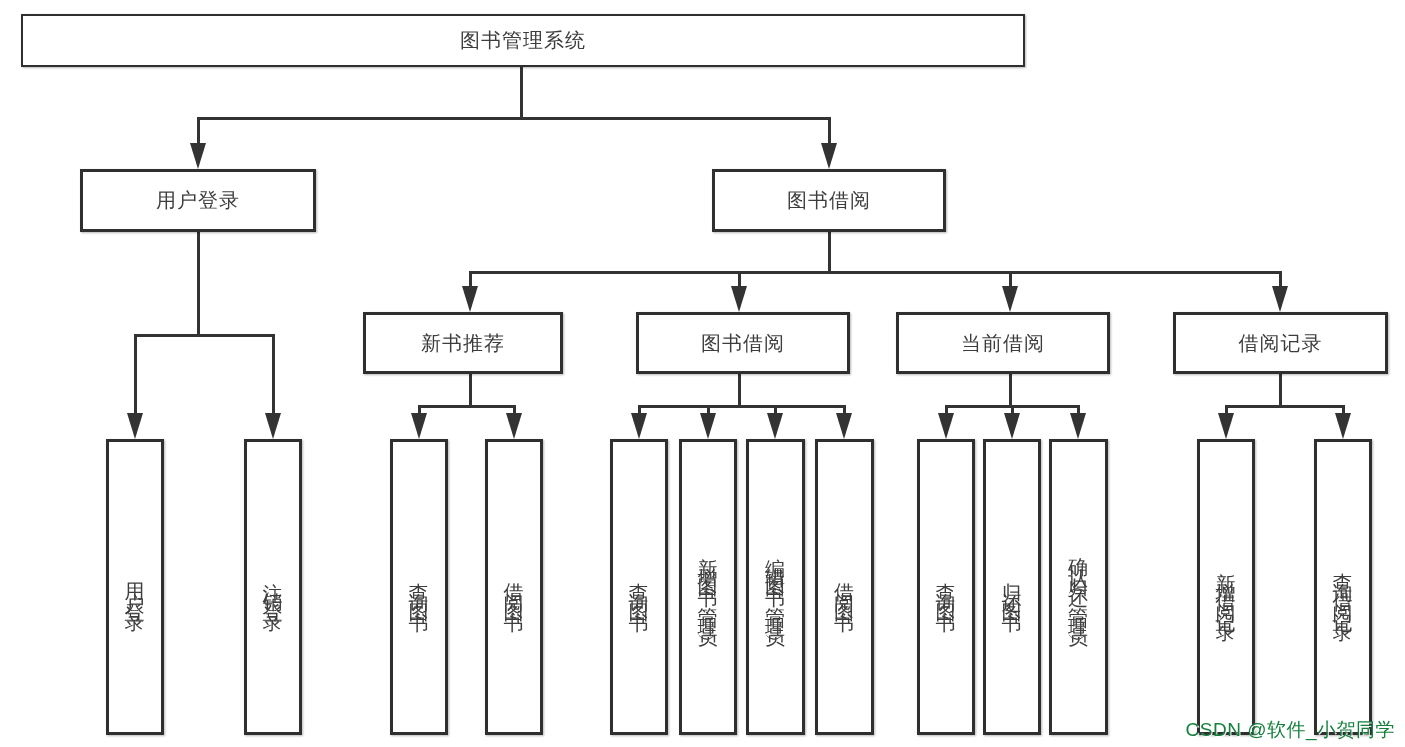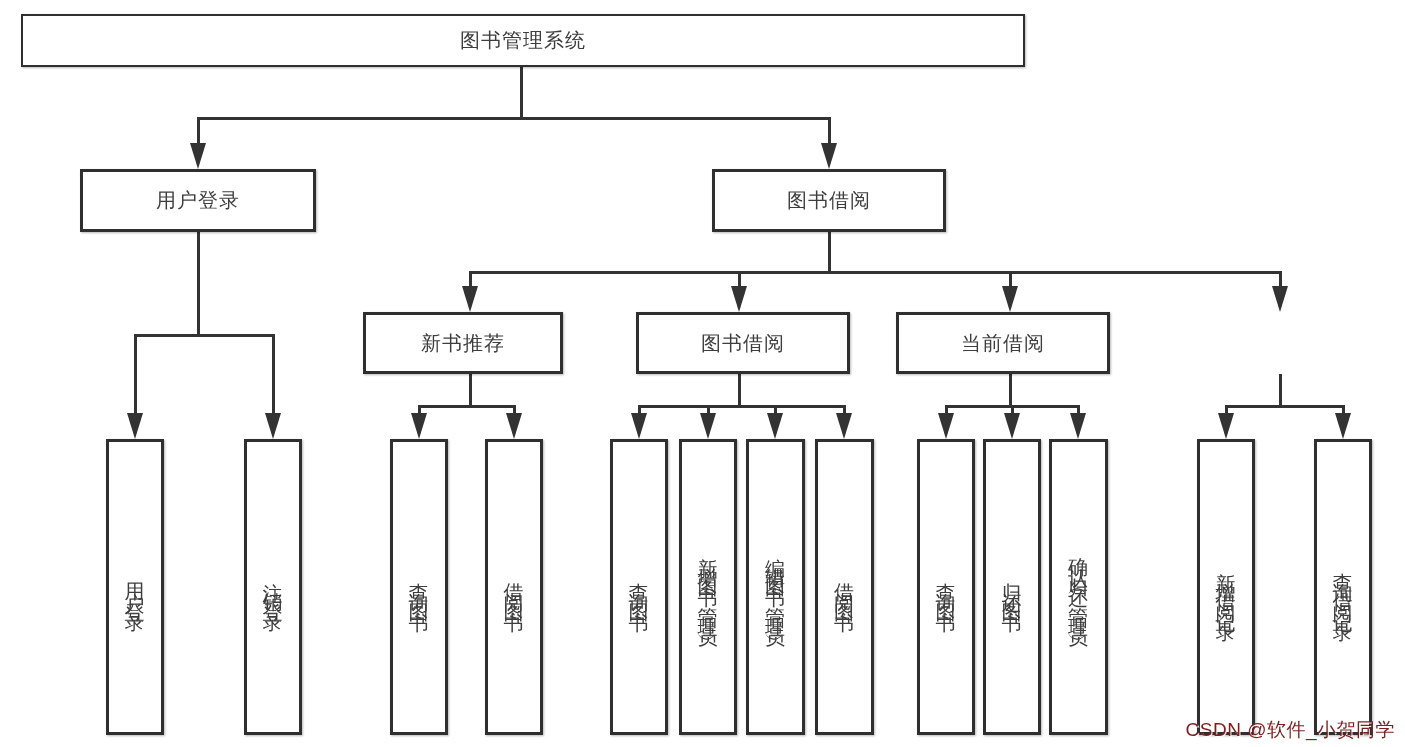--- a/index.html
+++ b/index.html
@@ -58,21 +58,21 @@
     border-left: 8px solid transparent;
     border-right: 8px solid transparent;
     border-top: 26px solid #333333;
     z-index: 1;
   }
   .watermark {
     position: absolute;
     right: 10px;
     bottom: 4px;
     font-size: 19px;
-    color: #7f1d1d;
+    color: #15803d;
     letter-spacing: 0.5px;
     text-shadow: 1px 1px 0 rgba(255,255,255,0.9);
     z-index: 3;
   }
 </style>
 </head>
 <body>
 
 <div id="canvas">
 
@@ -144,20 +144,23 @@
 
   <div class="box" style="left:363px; top:312px; width:200px; height:62px;">
     <span>新书推荐</span>
   </div>
   <div class="box" style="left:636px; top:312px; width:214px; height:62px;">
     <span>图书借阅</span>
   </div>
   <div class="box" style="left:896px; top:312px; width:214px; height:62px;">
     <span>当前借阅</span>
   </div>
+  <div class="box" style="left:1173px; top:312px; width:215px; height:62px;">
+    <span>借阅记录</span>
+  </div>
 
   <div class="box vbox" style="left:106px; top:439px; width:58px; height:296px;">
     <span class="vtext">用户登录</span>
   </div>
   <div class="box vbox" style="left:244px; top:439px; width:58px; height:296px;">
     <span class="vtext">注销登录</span>
   </div>
 
   <div class="box vbox" style="left:390px; top:439px; width:58px; height:296px;">
     <span class="vtext">查询图书</span>

